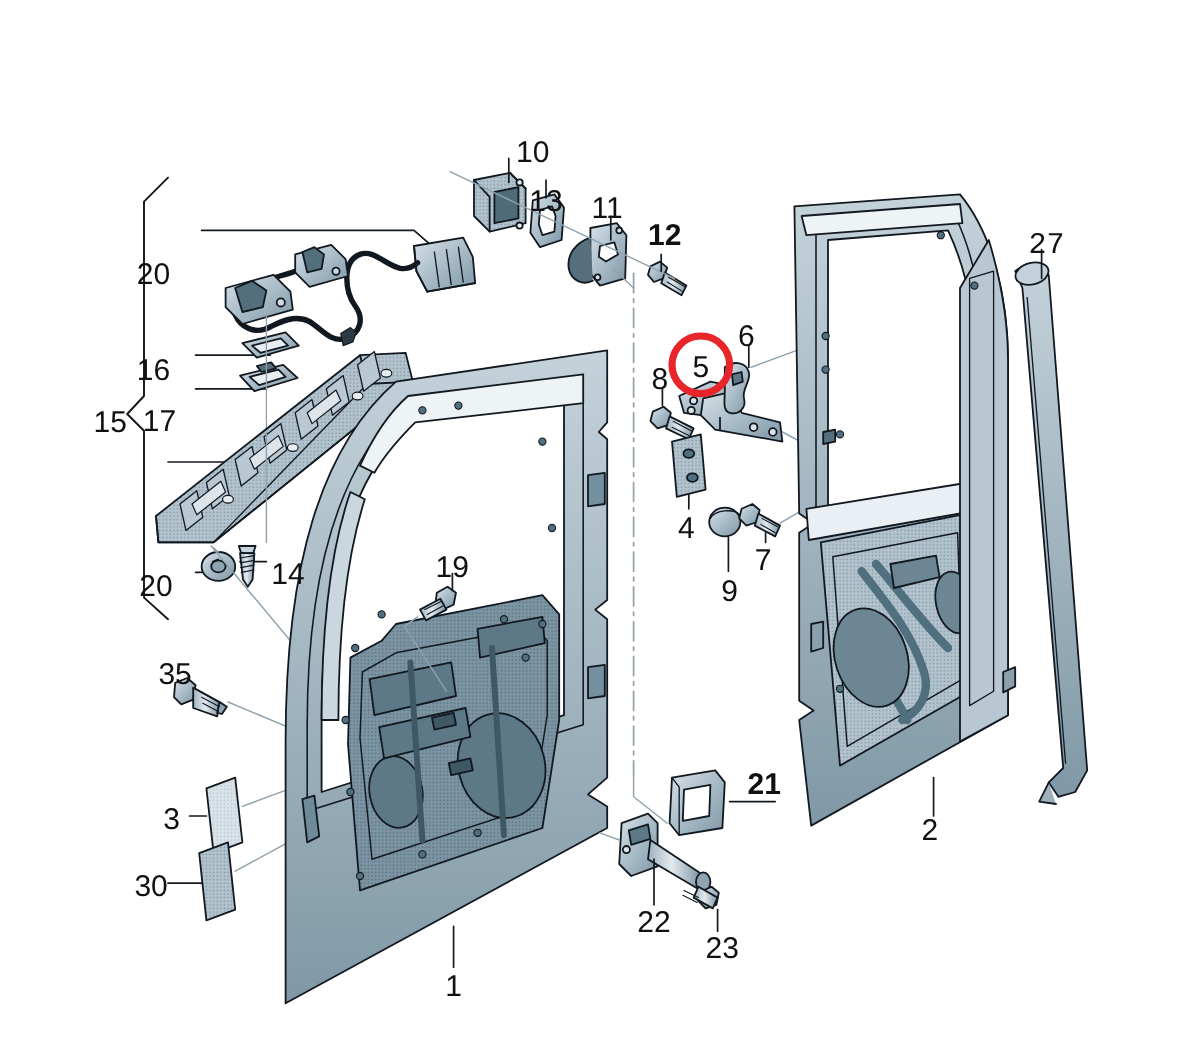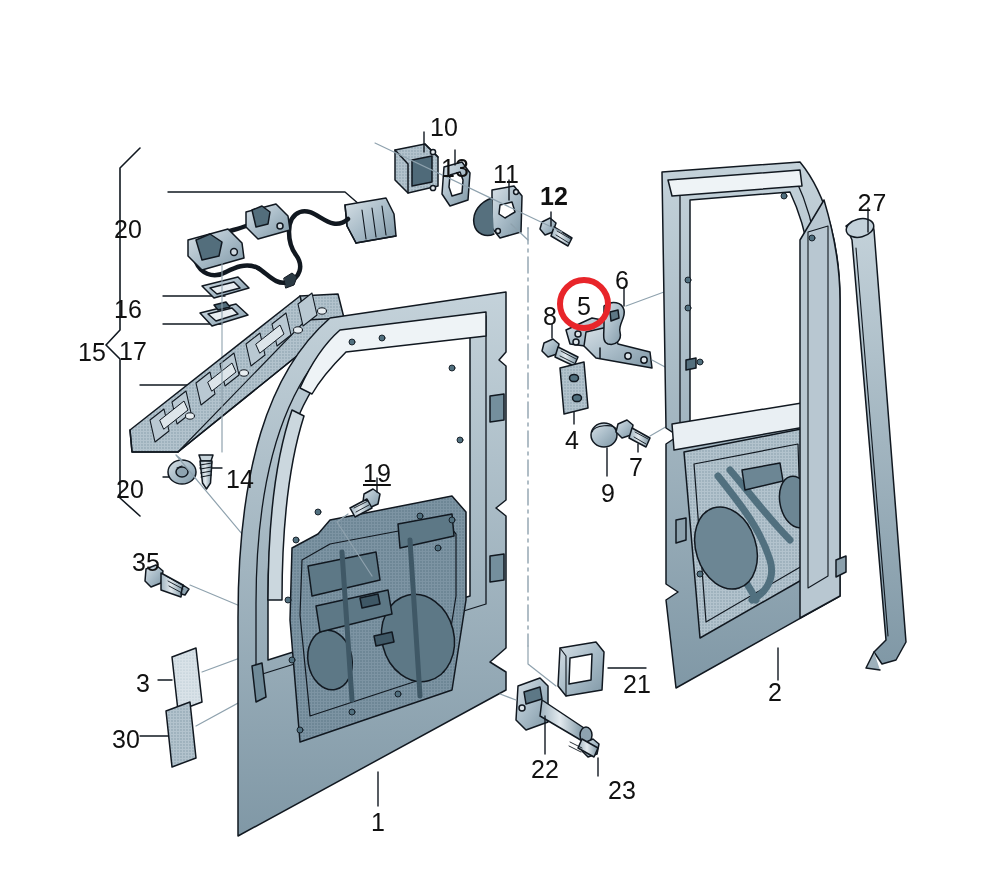--- a/index.html
+++ b/index.html
@@ -465,31 +465,31 @@
   <div class="lbl" style="left:226px;top:467px;">14</div>
   <div class="lbl" style="left:132px;top:550px;">35</div>
   <div class="lbl" style="left:136px;top:671px;">3</div>
   <div class="lbl" style="left:112px;top:727px;">30</div>
 
   <div class="lbl" style="left:409px;top:115px;margin-left:21px;">10</div>
   <div class="lbl" style="left:441px;top:132px;margin-top:24px;">13</div>
   <div class="lbl" style="left:493px;top:162px;">11</div>
   <div class="lbl" style="left:540px;top:184px;font-weight:bold;">12</div>
 
-  <div class="lbl" style="left:363px;top:461px;text-decoration:underline;">19</div>
+  <div class="lbl" style="left:363px;top:461px;">19</div>
   <div class="lbl" style="left:371px;top:810px;">1</div>
 
   <div class="lbl" style="left:543px;top:304px;">8</div>
   <div class="lbl" style="left:615px;top:268px;">6</div>
   <div class="lbl" style="left:565px;top:428px;">4</div>
   <div class="lbl" style="left:601px;top:481px;">9</div>
   <div class="lbl" style="left:629px;top:455px;">7</div>
 
-  <div class="lbl" style="left:623px;top:672px;">21</div>
+  <div class="lbl" style="left:623px;top:642px;font-weight:bold;">21</div>
   <div class="lbl" style="left:531px;top:757px;">22</div>
-  <div class="lbl" style="left:608px;top:778px;">23</div>
+  <div class="lbl" style="left:588px;top:778px;">23</div>
 
   <div class="lbl" style="left:768px;top:680px;">2</div>
   <div class="lbl" style="left:857px;top:192px;font-family:Liberation Mono, monospace;">27</div>
 
   <div class="hl-num" style="left:577px;top:292px;">5</div>
 
 </div>
 
 </body></html>

